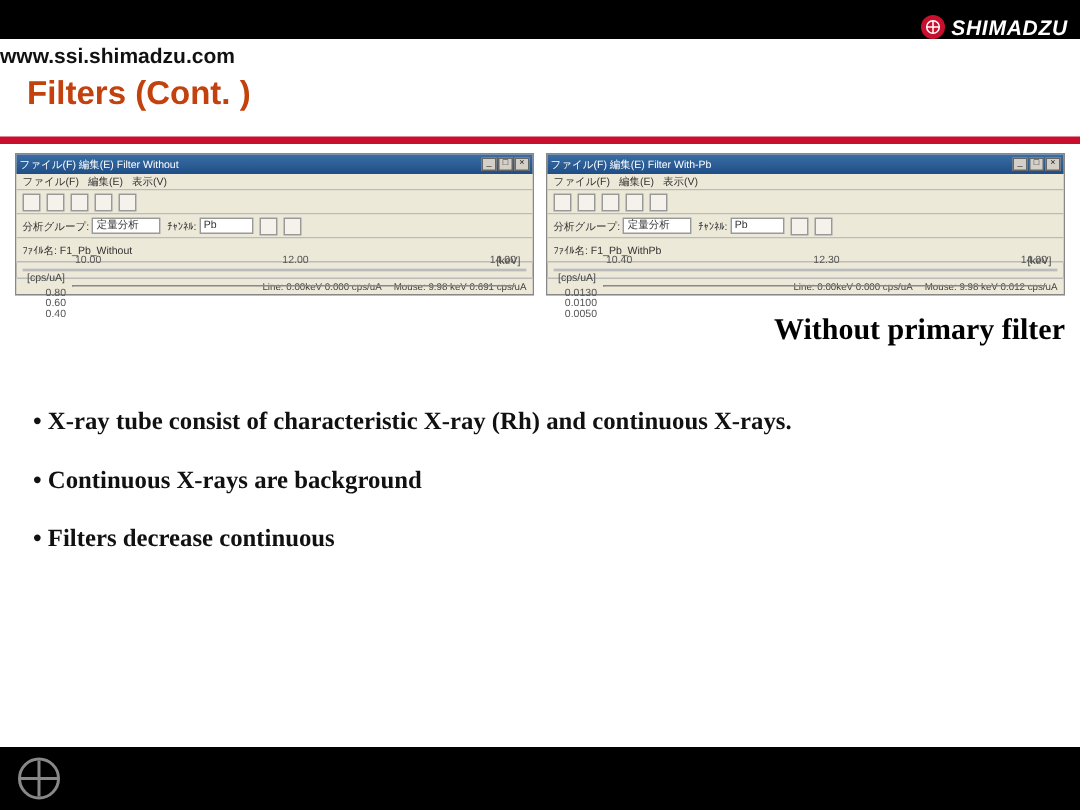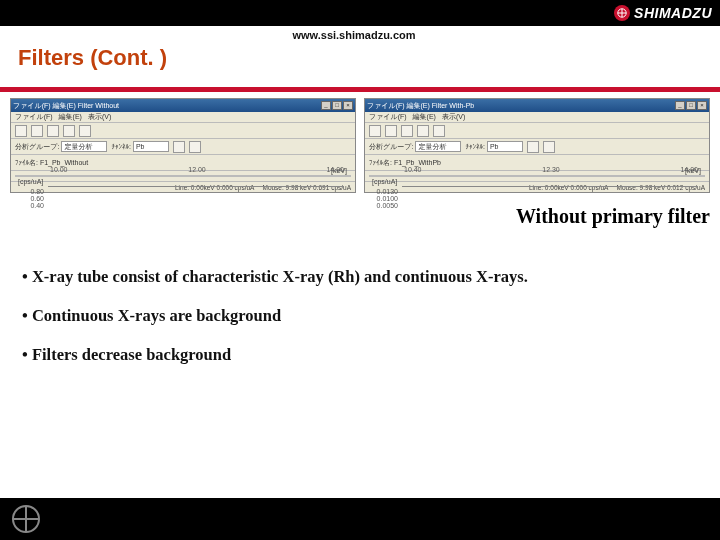--- a/index.html
+++ b/index.html
@@ -1,22 +1,22 @@
 <!DOCTYPE html>
 <html><head>
 <meta charset="utf-8">
 <style>
   * { margin: 0; padding: 0; box-sizing: border-box; }
   body { width: 720px; height: 540px; font-family: Arial, sans-serif; background: #fff; overflow: hidden; position: relative; }
-  .top-bar { height: 26px; background: #000; display: flex; justify-content: flex-end; align-items: center; padding-right: 8px; }
+  .top-bar { height: 26px; background: #000; display: flex; justify-content: flex-end; align-items: flex-end; padding-right: 8px; }
   .logo { display: flex; align-items: center; gap: 4px; }
   .logo-icon { width: 16px; height: 16px; background: #c8102e; border-radius: 50%; display: flex; align-items: center; justify-content: center; }
   .logo-icon svg { width: 10px; height: 10px; }
   .logo-text { color: #fff; font-weight: 900; font-size: 14px; letter-spacing: 0.5px; font-style: italic; }
-  .url { font-size: 11px; font-weight: 700; text-align: center; padding: 3px 12px 2px 0; color: #111; }
+  .url { font-size: 14px; font-weight: 700; text-align: left; padding: 3px 12px 2px 0; color: #111; }
   .title { font-size: 22px; font-weight: 700; padding: 2px 0 16px 18px; color: #c2410c; }
   .red-line { height: 5px; background: #c8102e; }
   .panels { display: flex; gap: 8px; padding: 6px 10px 0 10px; }
   .panel { flex: 1; border: 1px solid #888; background: #ece9d8; font-size: 7px; color: #333; display: flex; flex-direction: column; }
   .win-title { height: 13px; background: linear-gradient(#3a6ea5,#1f4e87); display:flex; align-items:center; justify-content:space-between; padding:0 2px; }
   .win-title span { color:#fff; font-size:7px; }
   .win-btns { display:flex; gap:1px; }
   .win-btn { width:10px; height:9px; background:#d4d0c8; border:1px solid #666; font-size:6px; line-height:7px; text-align:center; color:#222; }
   .menu-row { height:11px; background:#ece9d8; border-bottom:1px solid #bbb; display:flex; align-items:center; gap:6px; padding-left:4px; font-size:7px; }
   .toolbar-row { height:16px; background:#ece9d8; border-bottom:1px solid #bbb; display:flex; align-items:center; gap:4px; padding:0 4px; font-size:7px; }
@@ -192,18 +192,18 @@
   </div>
 </div>
 
 <div class="captions">
   <div>Without primary filter</div>
 </div>
 
 <div class="bullets">
   <p>• X-ray tube consist of characteristic X-ray (Rh) and continuous X-rays.</p>
   <p>• Continuous X-rays are background</p>
-  <p>• Filters decrease background</p>
+  <p>• Filters decrease continuous</p>
 </div>
 
 <div class="footer">
   <div class="footer-icon"></div>
 </div>
 
 </body></html>

